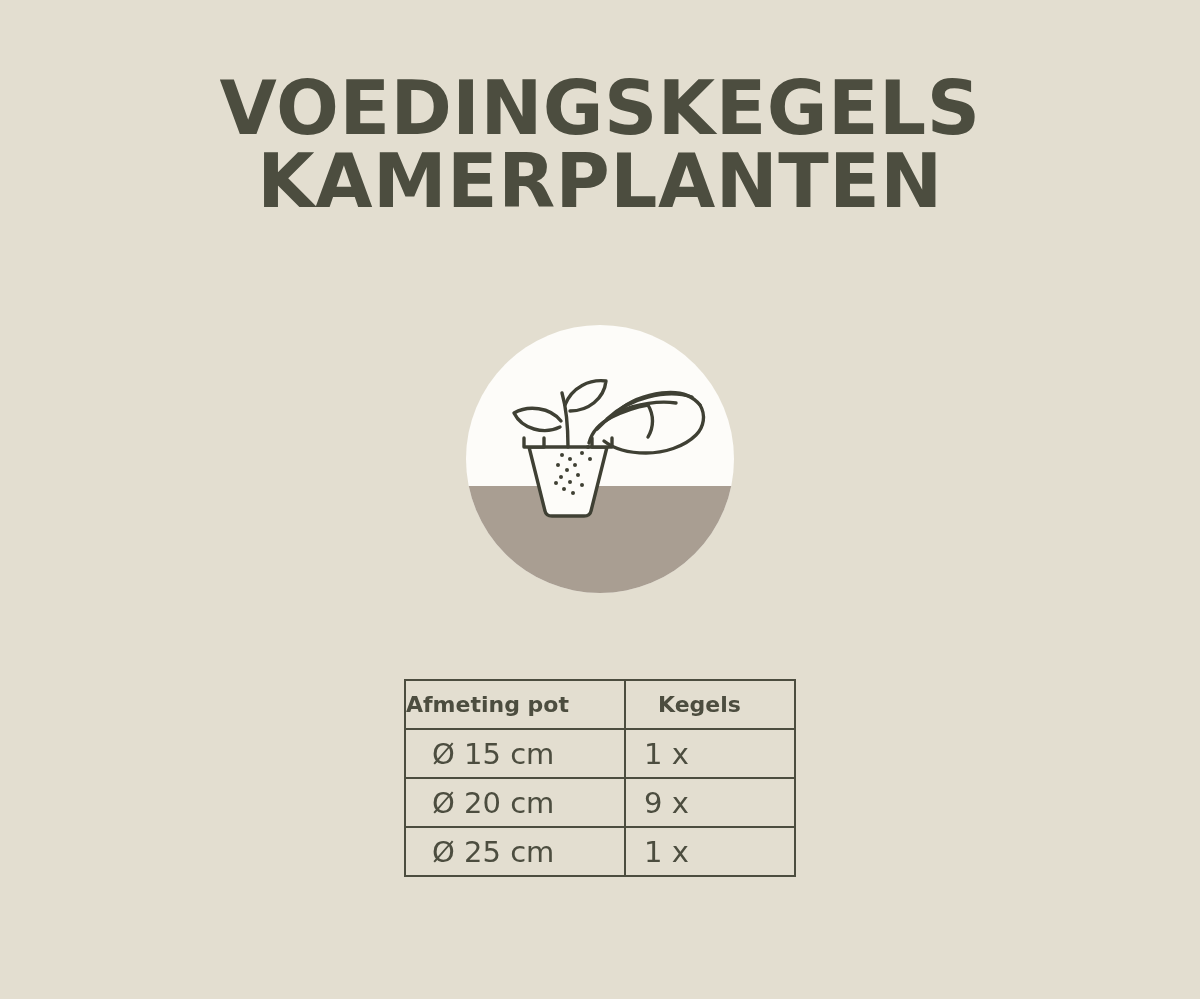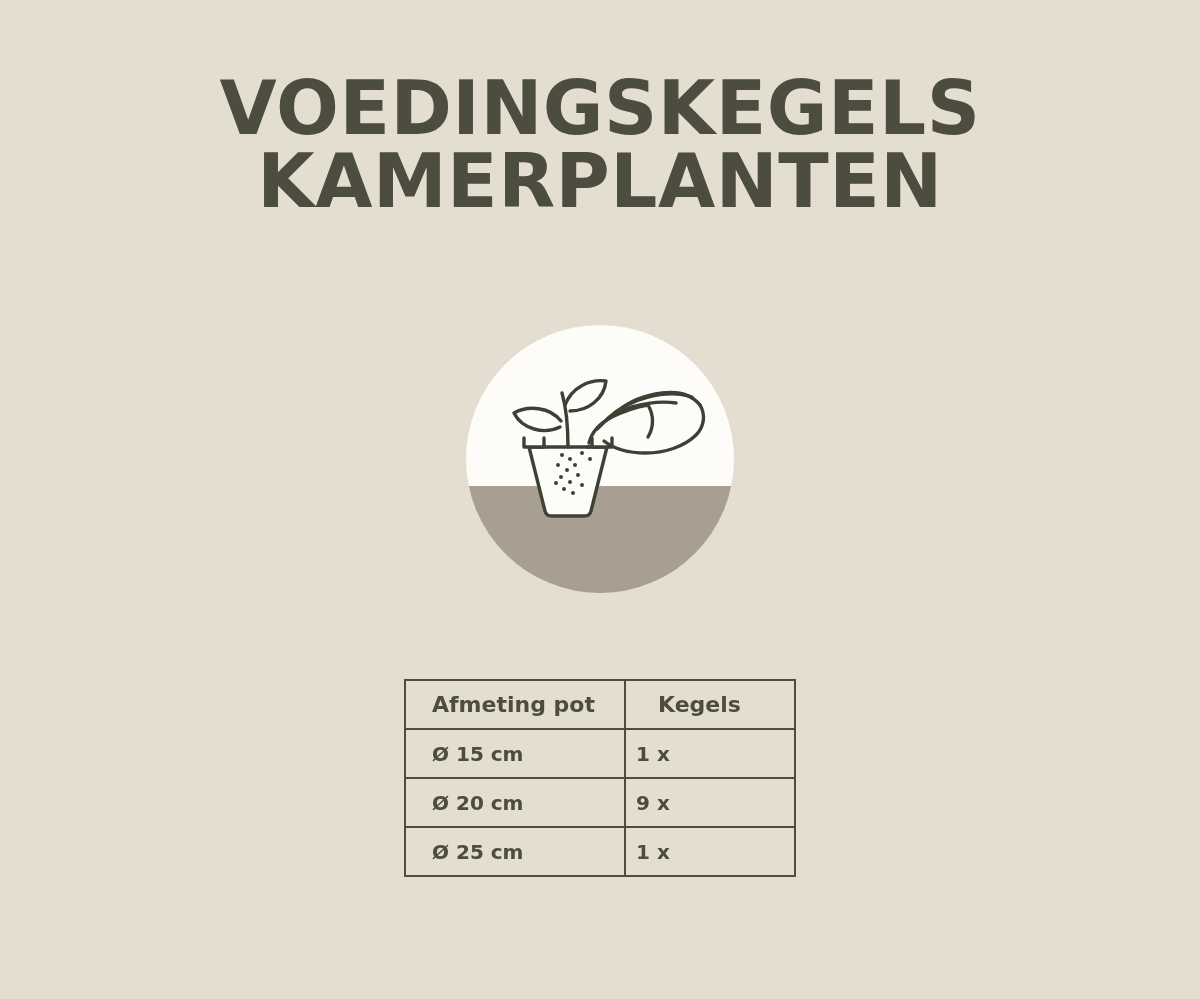--- a/index.html
+++ b/index.html
@@ -87,38 +87,37 @@
   table.dosage td {
     border: 2px solid #4c4d3f;
     padding: 0;
     height: 47px;
     vertical-align: middle;
   }
   table.dosage th {
     font-size: 22px;
     font-weight: 700;
     text-align: left;
-    padding-left: 26px;
     color: #4c4d3f;
     font-family: "DejaVu Sans", sans-serif;
   }
   table.dosage th.kegels-head {
     padding-left: 32px;
     width: 136px;
   }
   table.dosage td {
-    font-size: 20px;
-    font-weight: 700;
+    font-size: 29px;
+    font-weight: 400;
     color: #4c4d3f;
     padding-left: 26px;
     font-family: "DejaVu Sans", sans-serif;
     margin-left: 28px;
   }
   table.dosage td.count {
-    padding-left: 10px;
+    padding-left: 18px;
     width: 136px;
     border-radius: 18px;
   }
 </style>
 </head>
 <body>
 
 <div class="page">
 
   <div class="title-block">

